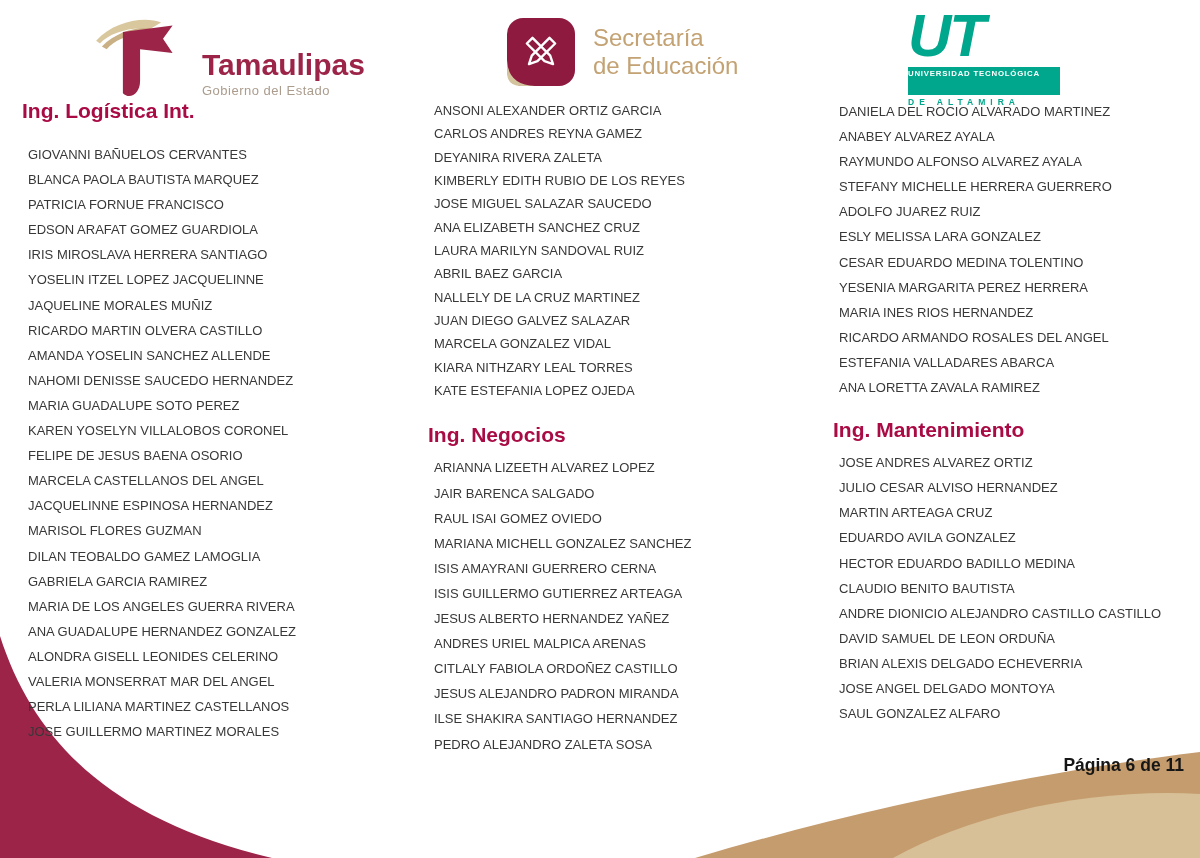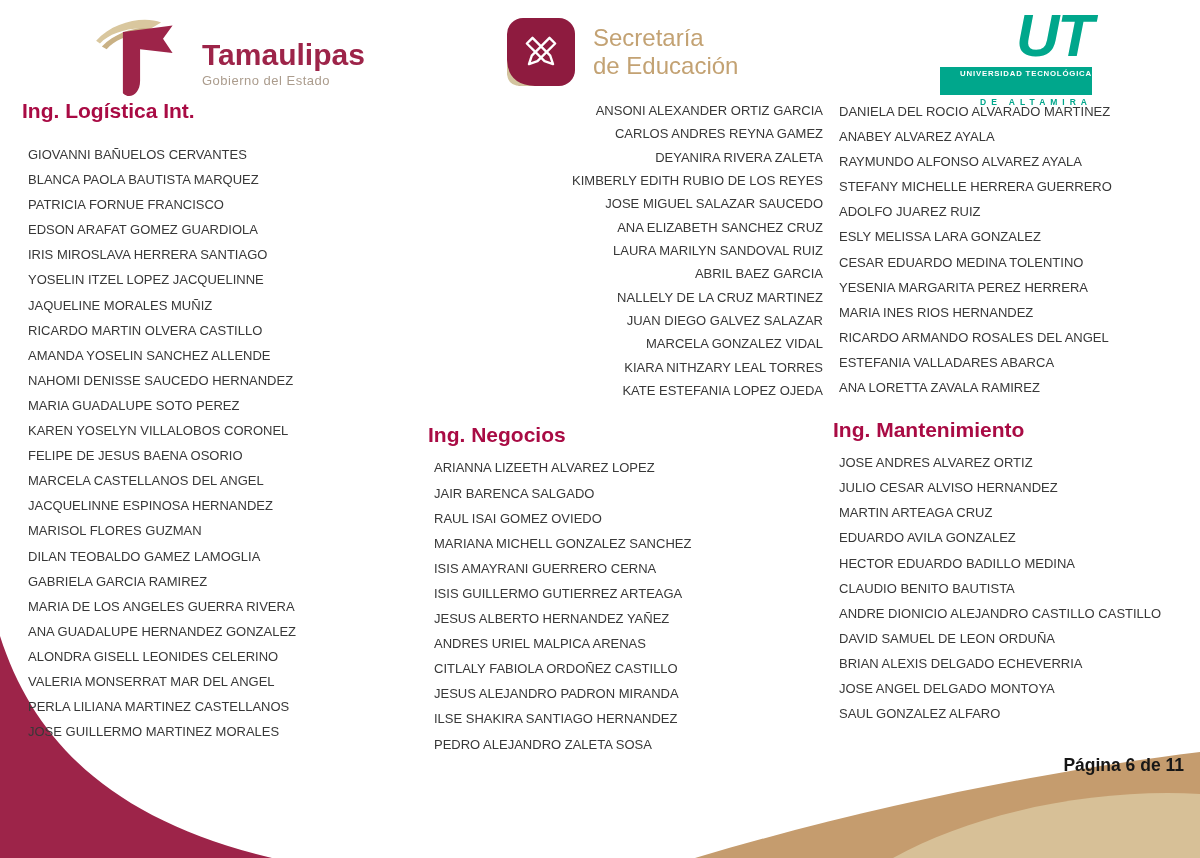--- a/index.html
+++ b/index.html
@@ -2,42 +2,42 @@
 <html><head>
 <meta charset="utf-8">
 <style>
   html,body{margin:0;padding:0;}
   body{width:1200px;height:858px;font-family:"Liberation Sans","DejaVu Sans",sans-serif;background:#ffffff;}
   .page{position:relative;width:1200px;height:858px;background:#fff;overflow:hidden;}
   .waves{position:absolute;left:0;top:0;width:1200px;height:858px;z-index:0;pointer-events:none;}
   .content{position:absolute;left:0;top:0;width:1200px;height:858px;z-index:1;}
 
   
-  .logo-tam{position:absolute;left:92px;top:12px;display:flex;align-items:center;}
+  .logo-tam{position:absolute;left:92px;top:12px;display:flex;align-items:flex-end;}
   .logo-tam .txt{margin-left:10px;margin-top:18px;}
   .logo-tam .title{font-size:30px;font-weight:700;color:#9d2449;line-height:30px;}
   .logo-tam .sub{font-size:13px;color:#ab9c8d;margin-top:3px;letter-spacing:0.5px;}
 
   .logo-edu{position:absolute;left:505px;top:16px;display:flex;align-items:center;}
   .logo-edu .txt{margin-left:16px;color:#c3a273;font-size:24px;line-height:28px;}
 
-  .logo-ut{position:absolute;left:940px;top:6px;width:152px;text-align:right;}
+  .logo-ut{position:absolute;left:908px;top:6px;width:152px;text-align:left;}
   .logo-ut .initials{font-size:60px;line-height:60px;font-weight:800;font-style:italic;color:#00a78c;letter-spacing:-2px;}
   .logo-ut .bar{background:#00a78c;color:#ffffff;font-size:7.8px;font-weight:700;letter-spacing:0.8px;padding:2px 0 17px 0;margin-top:1px;}
   .logo-ut .line2{color:#00a78c;font-size:8.5px;font-weight:700;letter-spacing:5px;margin-top:2px;}
 
   
   .col{position:absolute;}
   .col1{left:22px;top:97px;width:395px;}
   .col2{left:428px;top:99px;width:395px;}
   .col3{left:833px;top:99px;width:365px;}
   .sec-header{font-size:21px;font-weight:700;color:#a90b44;line-height:27px;}
   .names{margin:0;}
   .name{font-size:13px;color:#383838;line-height:25.1px;white-space:nowrap;padding-left:6px;}
-  .col2 .block-a .name{line-height:23.35px;text-align:right;}
+  .col2 .block-a .name{line-height:23.35px;}
   .col1 .names{margin-top:18px;}
   .col2 .block-b{margin-top:19px;}
   .col2 .block-b .names{margin-top:7px;}
   .col3 .block-b{margin-top:16px;}
   .col3 .block-b .names{margin-top:7px;}
 
   
   .footer{position:absolute;right:16px;top:755px;font-size:17.5px;font-weight:700;color:#161616;text-align:center;}
 </style>
 </head>

